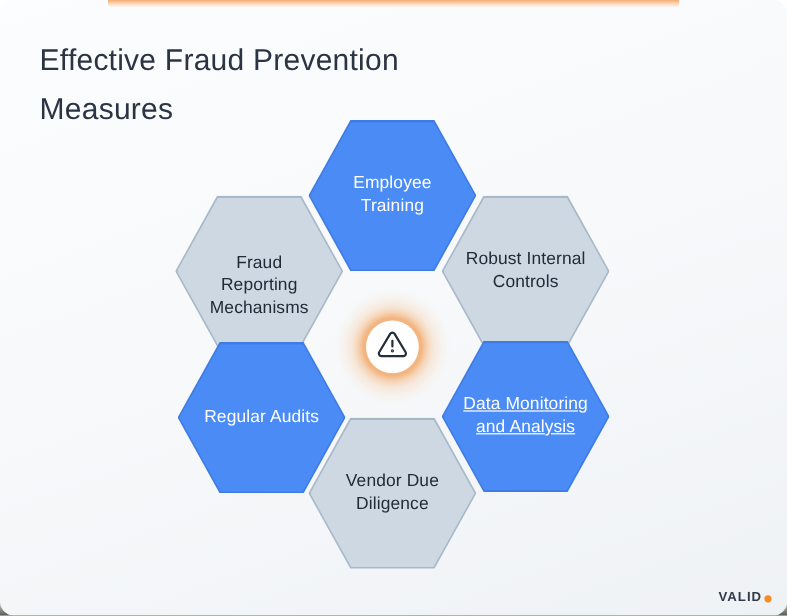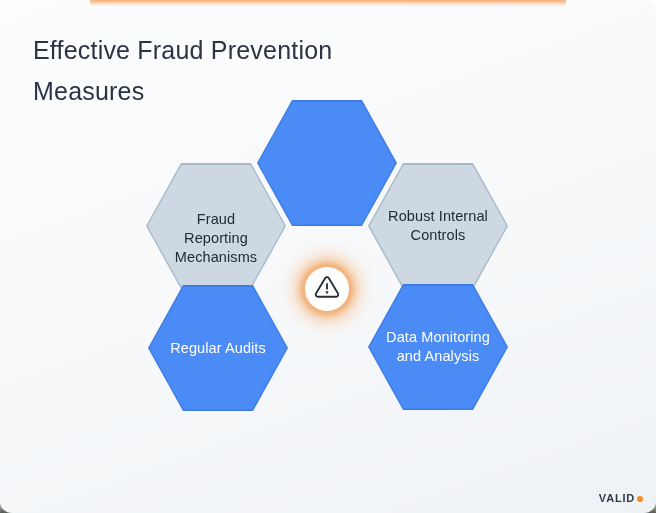--- a/index.html
+++ b/index.html
@@ -70,21 +70,21 @@
   .hex-fraud      { left: 146px; top: 163px; z-index: 2; }
   .hex-robust     { left: 368px; top: 163px; z-index: 2; align-items: center; }
   .hex-regular    { left: 148px; top: 285px; z-index: 3; }
   .hex-data       { left: 368px; top: 284px; z-index: 3; }
   .hex-vendor     { left: 257px; top: 348px; z-index: 2; }
 
   .w-employee { width: 100px; }
   .w-fraud    { width: 96px; margin-top: 24px; }
   .w-robust   { width: 118px; }
   .w-regular  { width: 120px; }
-  .w-data     { width: 104px; }
+  .w-data     { width: 104px; text-decoration: underline; }
   .w-vendor   { width: 104px; }
 
   .center-glow {
     position: absolute;
     left: 277px;
     top: 239px;
     width: 100px;
     height: 100px;
     z-index: 4;
     border-radius: 50%;
@@ -144,23 +144,28 @@
   <div class="hex gray hex-fraud">
     <div class="hex-inner"></div>
     <div class="hex-label w-fraud">Fraud Reporting Mechanisms</div>
   </div>
 
   <div class="hex gray hex-robust">
     <div class="hex-inner"></div>
     <div class="hex-label w-robust">Robust Internal Controls</div>
   </div>
 
+  <div class="hex gray hex-vendor">
+    <div class="hex-inner"></div>
+    <div class="hex-label w-vendor">Vendor Due Diligence</div>
+  </div>
 
   <div class="hex blue hex-employee">
     <div class="hex-inner"></div>
+    <div class="hex-label w-employee">Employee Training</div>
   </div>
 
   <div class="hex blue hex-regular">
     <div class="hex-inner"></div>
     <div class="hex-label w-regular">Regular Audits</div>
   </div>
 
   <div class="hex blue hex-data">
     <div class="hex-inner"></div>
     <div class="hex-label w-data">Data Monitoring and Analysis</div>

